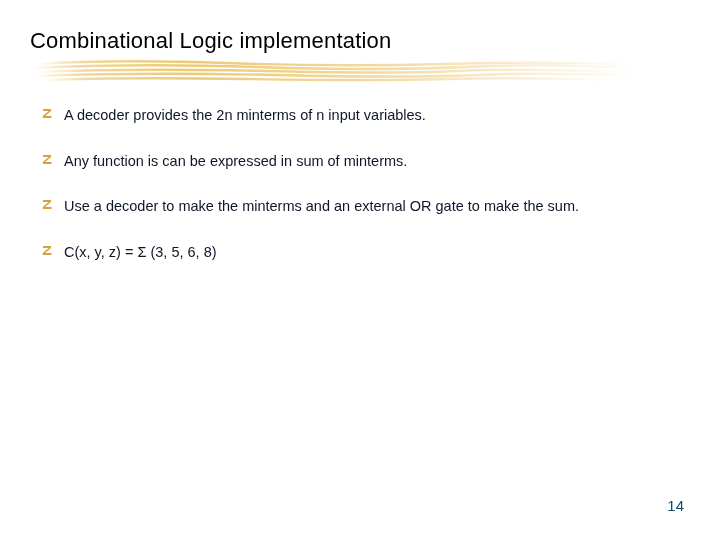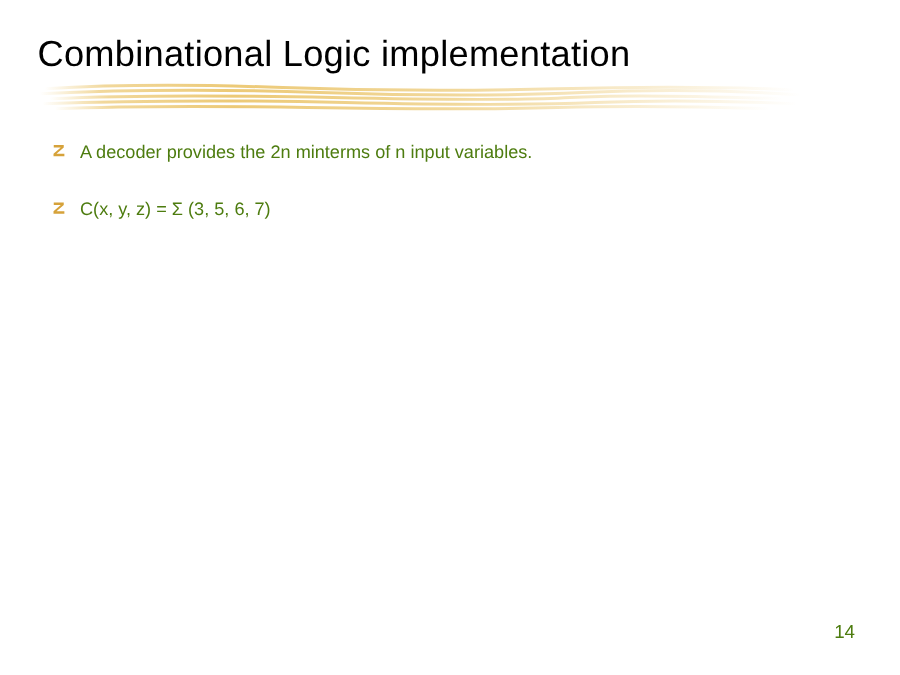--- a/index.html
+++ b/index.html
@@ -11,21 +11,21 @@
     position: relative;
     overflow: hidden;
   }
   .slide {
     width: 100%;
     height: 100%;
     padding: 28px 30px 20px 30px;
     position: relative;
   }
   .title {
-    font-size: 29px;
+    font-size: 22px;
     font-weight: 400;
     color: #000;
     margin-bottom: 4px;
     letter-spacing: 0.2px;
   }
   .underline-pattern {
     position: relative;
     width: 640px;
     height: 28px;
     margin-left: -4px;
@@ -33,40 +33,40 @@
   }
   .underline-pattern svg { display: block; }
   .bullets {
     padding-left: 12px;
   }
   .bullet-row {
     display: flex;
     align-items: flex-start;
     margin-bottom: 26px;
     font-size: 14.5px;
-    color: #4d7c0f;
+    color: #0f172a;
     line-height: 1.35;
   }
   .bullet-row.tight { margin-bottom: 6px; }
   .bullet-icon {
     flex: 0 0 auto;
     width: 12px;
     height: 16px;
     margin-right: 10px;
     position: relative;
     top: 2px;
   }
   .bullet-icon svg { display: block; }
   .bullet-text { flex: 1; }
   .page-number {
     position: absolute;
     right: 36px;
     bottom: 26px;
     font-size: 15px;
-    color: #4d7c0f;
+    color: #0c4a6e;
   }
 </style>
 </head>
 <body>
 
 <div class="slide">
 
   <div class="title">Combinational Logic implementation</div>
 
   <div class="underline-pattern">
@@ -95,30 +95,46 @@
 
     <div class="bullet-row">
       <span class="bullet-icon">
         <svg width="11" height="11" viewBox="0 0 11 11">
           <path d="M1 1 L9 1 L9 3 L3.2 8 L9.5 8 L9.5 10 L0.8 10 L0.8 8 L6.6 3 L1 3 Z" fill="#d6a23a"></path>
         </svg>
       </span>
       <span class="bullet-text">A decoder provides the 2n minterms of n input variables.</span>
     </div>
 
+    <div class="bullet-row">
+      <span class="bullet-icon">
+        <svg width="11" height="11" viewBox="0 0 11 11">
+          <path d="M1 1 L9 1 L9 3 L3.2 8 L9.5 8 L9.5 10 L0.8 10 L0.8 8 L6.6 3 L1 3 Z" fill="#d6a23a"></path>
+        </svg>
+      </span>
+      <span class="bullet-text">Any function is can be expressed in sum of minterms.</span>
+    </div>
 
+    <div class="bullet-row">
+      <span class="bullet-icon">
+        <svg width="11" height="11" viewBox="0 0 11 11">
+          <path d="M1 1 L9 1 L9 3 L3.2 8 L9.5 8 L9.5 10 L0.8 10 L0.8 8 L6.6 3 L1 3 Z" fill="#d6a23a"></path>
+        </svg>
+      </span>
+      <span class="bullet-text">Use a decoder to make the minterms and an external OR gate to make the sum.</span>
+    </div>
 
 
 
     <div class="bullet-row">
       <span class="bullet-icon">
         <svg width="11" height="11" viewBox="0 0 11 11">
           <path d="M1 1 L9 1 L9 3 L3.2 8 L9.5 8 L9.5 10 L0.8 10 L0.8 8 L6.6 3 L1 3 Z" fill="#d6a23a"></path>
         </svg>
       </span>
-      <span class="bullet-text">C(x, y, z) = Σ (3, 5, 6, 7)</span>
+      <span class="bullet-text">C(x, y, z) = Σ (3, 5, 6, 8)</span>
     </div>
 
   </div>
 
   <div class="page-number">14</div>
 
 </div>
 
 </body></html>

